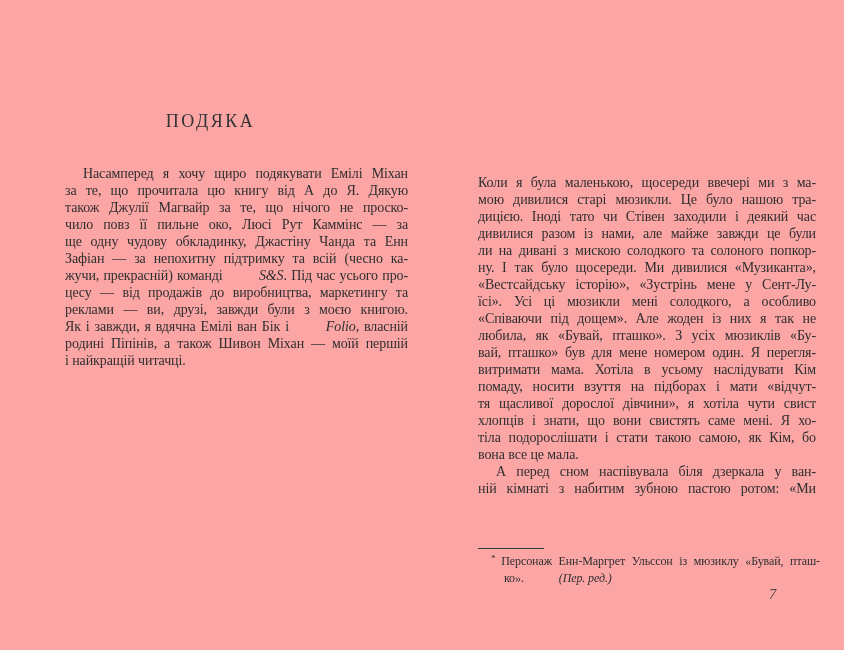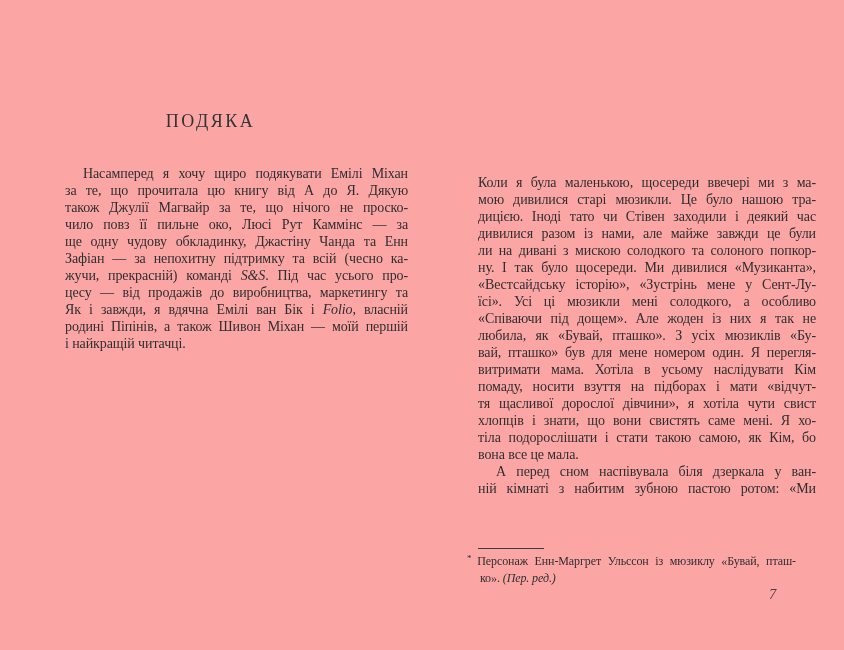--- a/index.html
+++ b/index.html
@@ -23,29 +23,29 @@
   .tb-right{left:478px;top:174px;width:338px;}
 
   .line{
     font-size:14px;line-height:17px;
     letter-spacing:-0.1px;
     text-align:justify;text-align-last:justify;
   }
   .line.last{text-align-last:left;font-family:Liberation Serif, serif;}
   .line.indent{text-indent:18px;}
 
-  i{font-style:italic;}
+  i{font-style:italic;margin-left:32px;}
   sup{font-size:9px;line-height:0;vertical-align:4px;}
 
   .footnote-rule{
     position:absolute;left:478px;top:548px;width:66px;height:0;
     border-top:1.4px solid #3c3c3c;
   }
   .footnote{
-    position:absolute;left:458px;top:553px;width:338px;
+    position:absolute;left:482px;top:553px;width:338px;
     padding-left:22px;box-sizing:border-box;
   }
   .footnote .line{font-size:12px;line-height:16.5px;}
   .footnote .line:first-child{text-indent:-13px;}
 
   .page-number{
     position:absolute;left:769px;top:586px;
     font-style:italic;font-size:14.5px;color:#454545;
   }
 </style>
@@ -58,20 +58,21 @@
     <h1 class="heading">ПОДЯКА</h1>
     <div class="text-block tb-left">
         <div class="line indent">Насамперед я хочу щиро подякувати Емілі Міхан</div>
         <div class="line">за те, що прочитала цю книгу від А до Я. Дякую</div>
         <div class="line">також Джулії Магвайр за те, що нічого не проско-</div>
         <div class="line">чило повз її пильне око, Люсі Рут Каммінс — за</div>
         <div class="line">ще одну чудову обкладинку, Джастіну Чанда та Енн</div>
         <div class="line">Зафіан — за непохитну підтримку та всій (чесно ка-</div>
         <div class="line">жучи, прекрасній) команді <i>S&amp;S</i>. Під час усього про-</div>
         <div class="line">цесу — від продажів до виробництва, маркетингу та</div>
+        <div class="line">реклами — ви, друзі, завжди були з моєю книгою.</div>
         <div class="line">Як і завжди, я вдячна Емілі ван Бік і <i>Folio</i>, власній</div>
         <div class="line">родині Піпінів, а також Шивон Міхан — моїй першій</div>
         <div class="line last">і найкращій читачці.</div>
       </div>
   </div>
 
   <div>
     <div class="text-block tb-right">
         <div class="line">Коли я була маленькою, щосереди ввечері ми з ма-</div>
         <div class="line">мою дивилися старі мюзикли. Це було нашою тра-</div>

